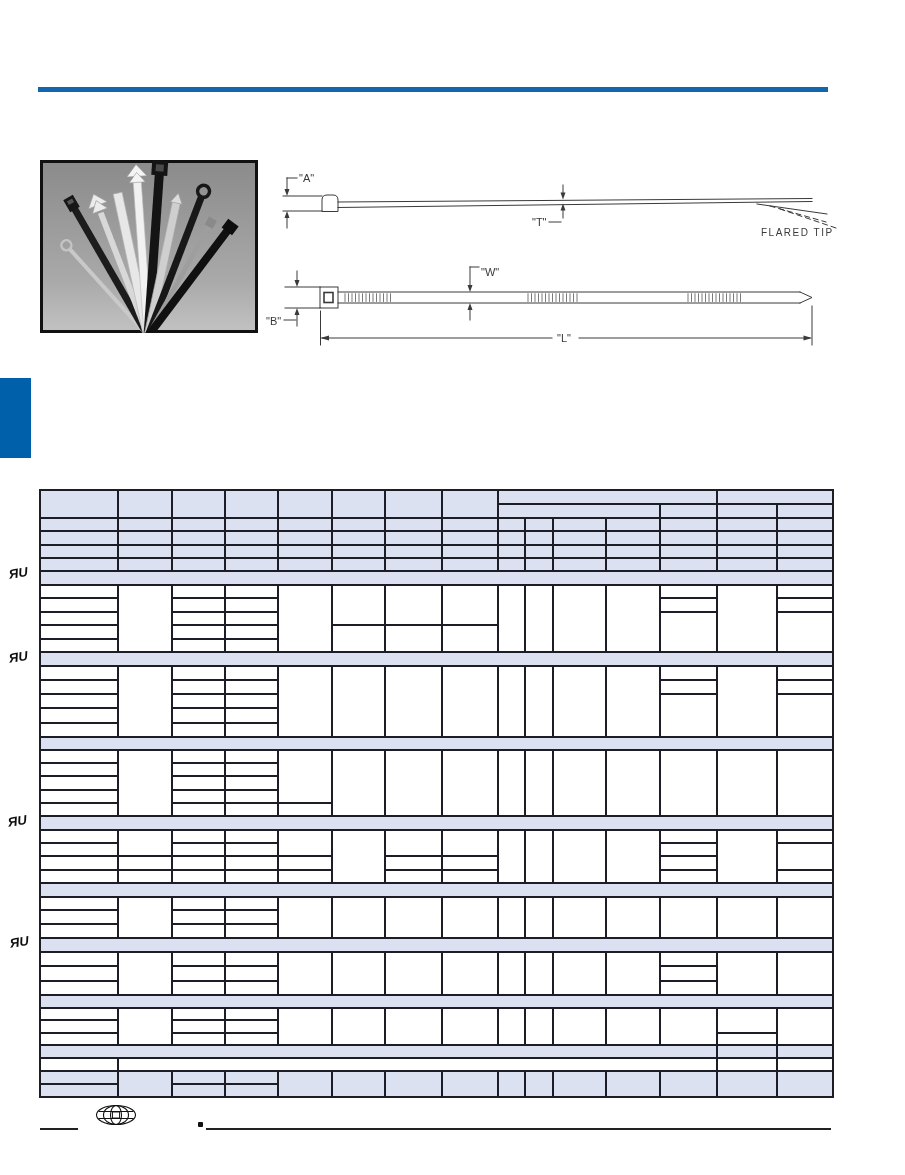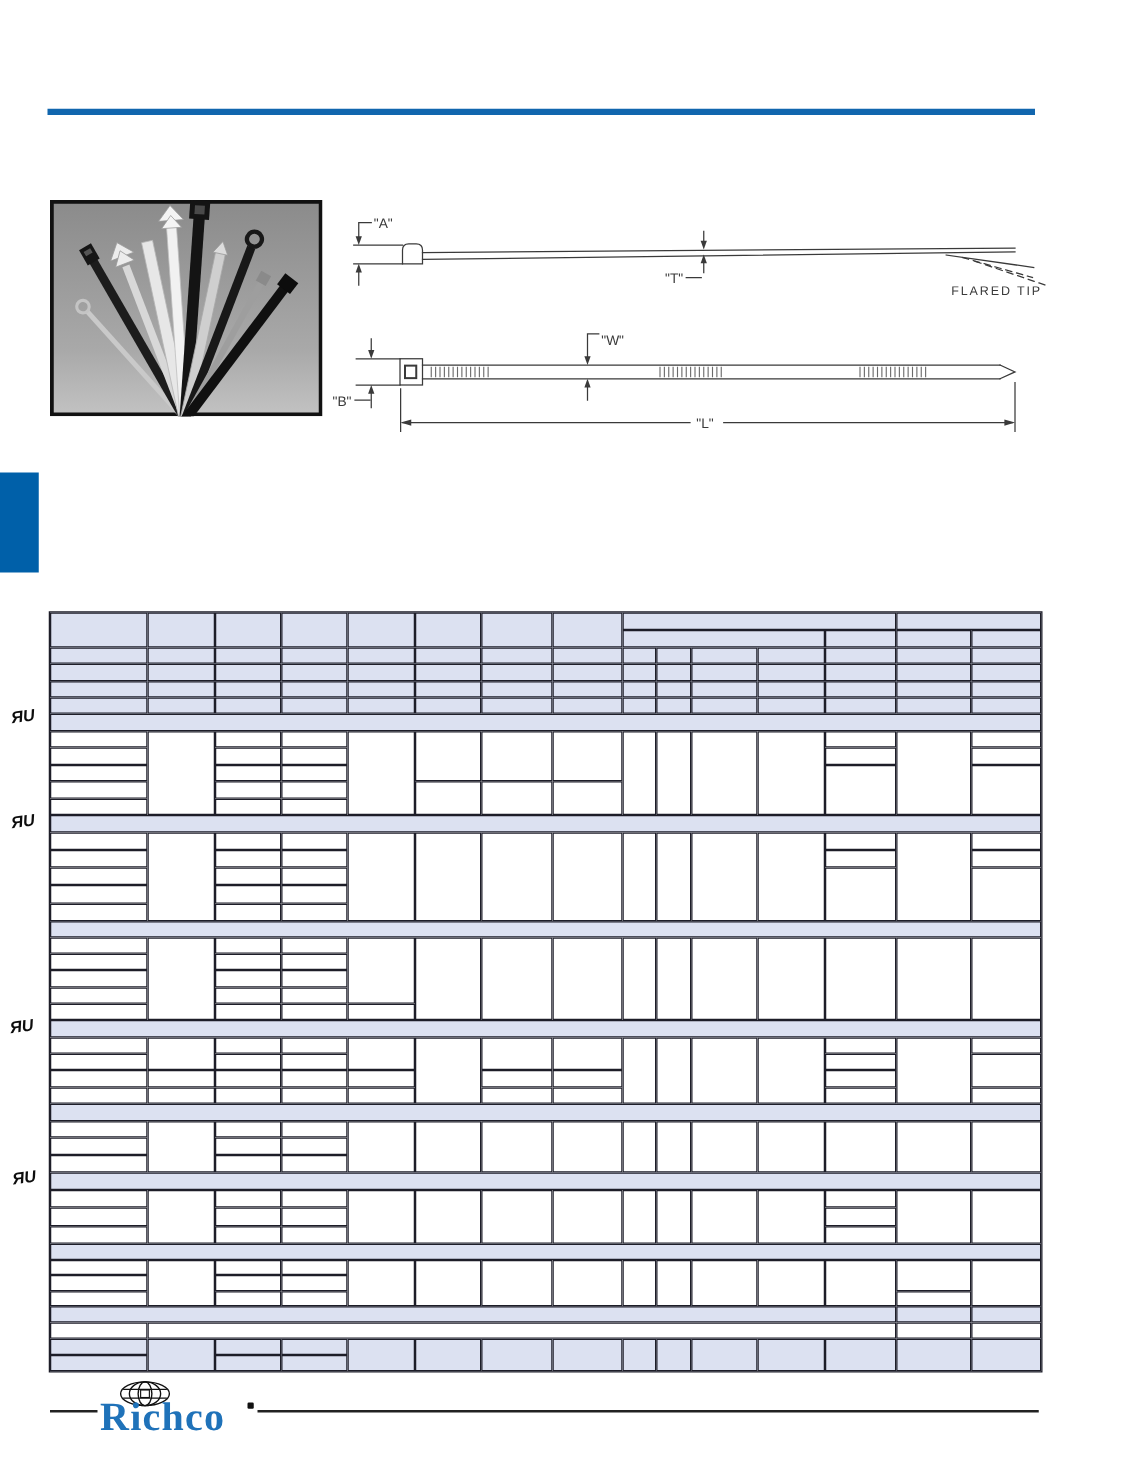--- a/index.html
+++ b/index.html
@@ -477,16 +477,15 @@
   <div class="rule" style="left: 206px; top: 1128px; width: 625px; background: rgb(34, 34, 34);"></div>
   <svg class="abs" style="left:95px;top:1104px;" width="42" height="22" viewBox="0 0 42 22">
     <g fill="none" stroke="#111" stroke-width="1.1">
       <ellipse cx="21" cy="11" rx="19.5" ry="9.5"></ellipse>
       <ellipse cx="21" cy="11" rx="12.5" ry="9.5"></ellipse>
       <ellipse cx="21" cy="11" rx="5.5" ry="9.5"></ellipse>
       <path d="M3.5,7.5 H38.5 M3.5,14.5 H38.5"></path>
       <rect x="17.5" y="8" width="7" height="6" fill="#fff" stroke-width="0.9"></rect>
     </g>
   </svg>
-  <div id="brand-text" style="color: rgb(31, 114, 185);">Richco</div>
   <div class="abs" style="left:198px;top:1122px;width:5px;height:5px;background:#111;border-radius:1px;"></div>
 
 </div>
 
 </body></html>

